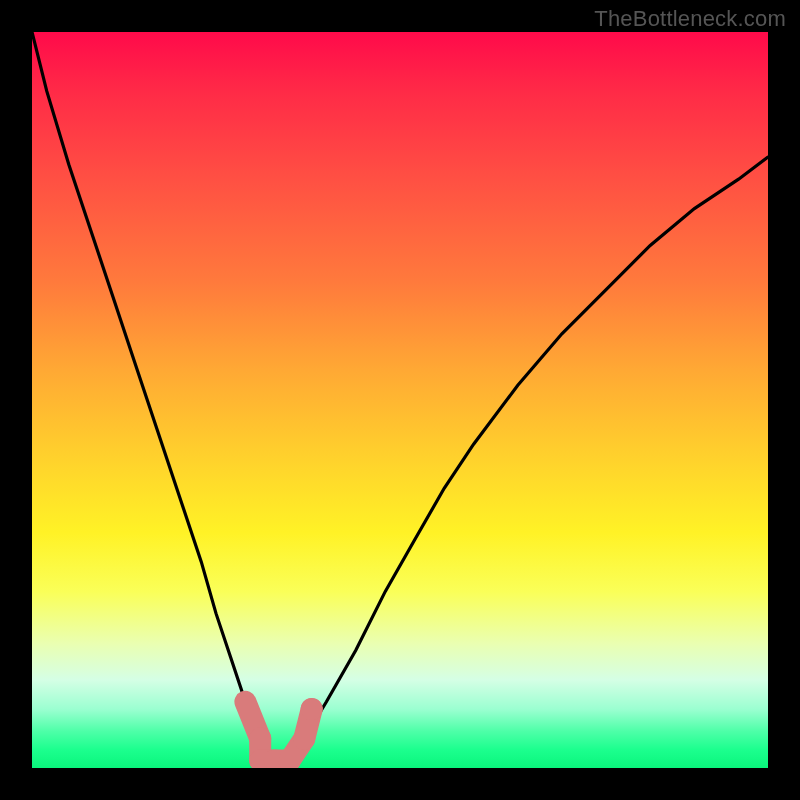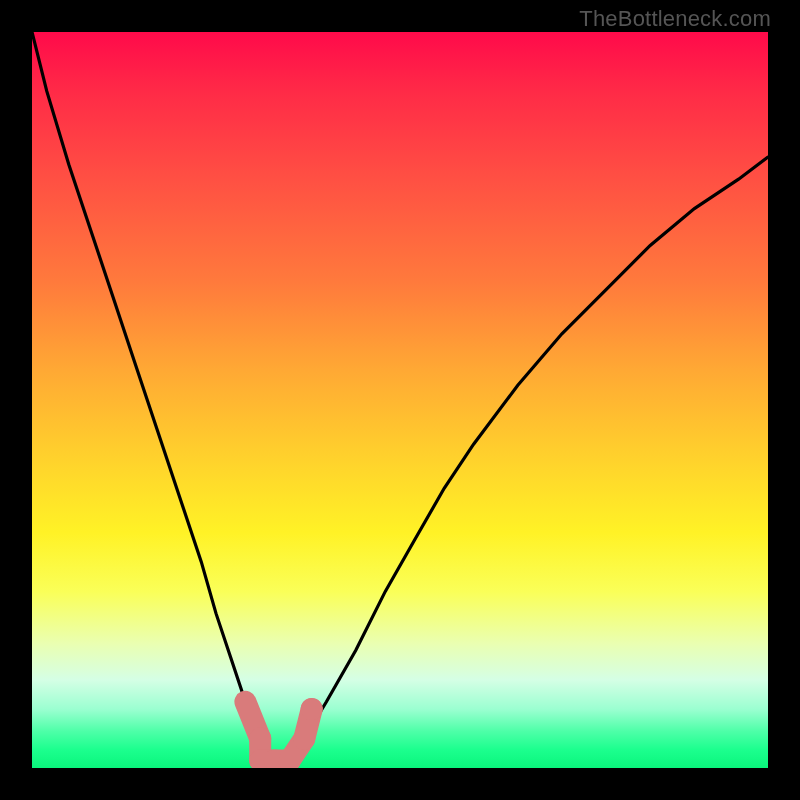--- a/index.html
+++ b/index.html
@@ -12,21 +12,21 @@
   }
   .container {
     position: relative;
     width: 800px;
     height: 800px;
     background: #000;
   }
   .watermark {
     position: absolute;
     top: 6px;
-    right: 29px;
+    right: 14px;
     color: #555;
     font-family: Arial, Helvetica, sans-serif;
     font-size: 22px;
     font-weight: 500;
     z-index: 10;
     letter-spacing: 0.2px;
   }
   .plot-area {
     position: absolute;
     left: 32px;

